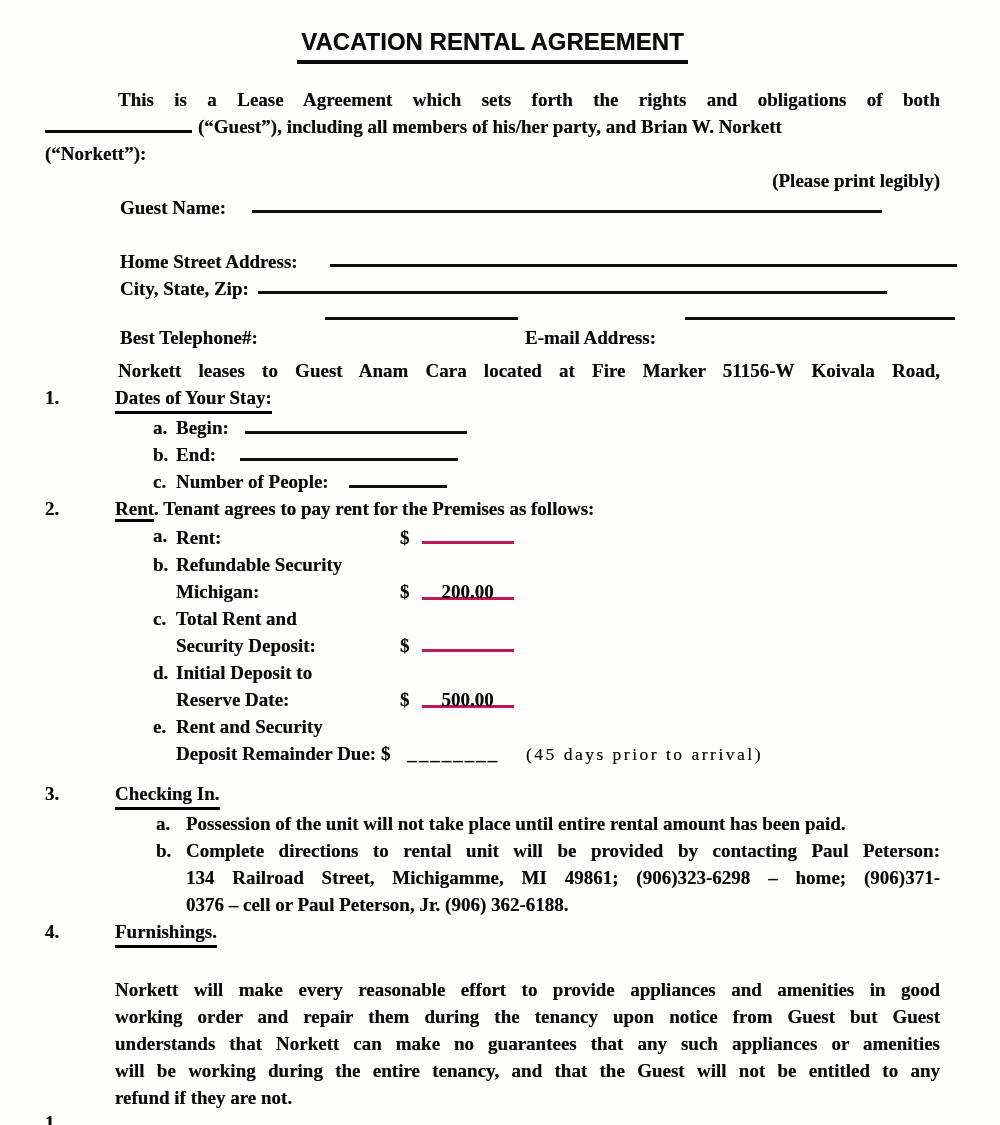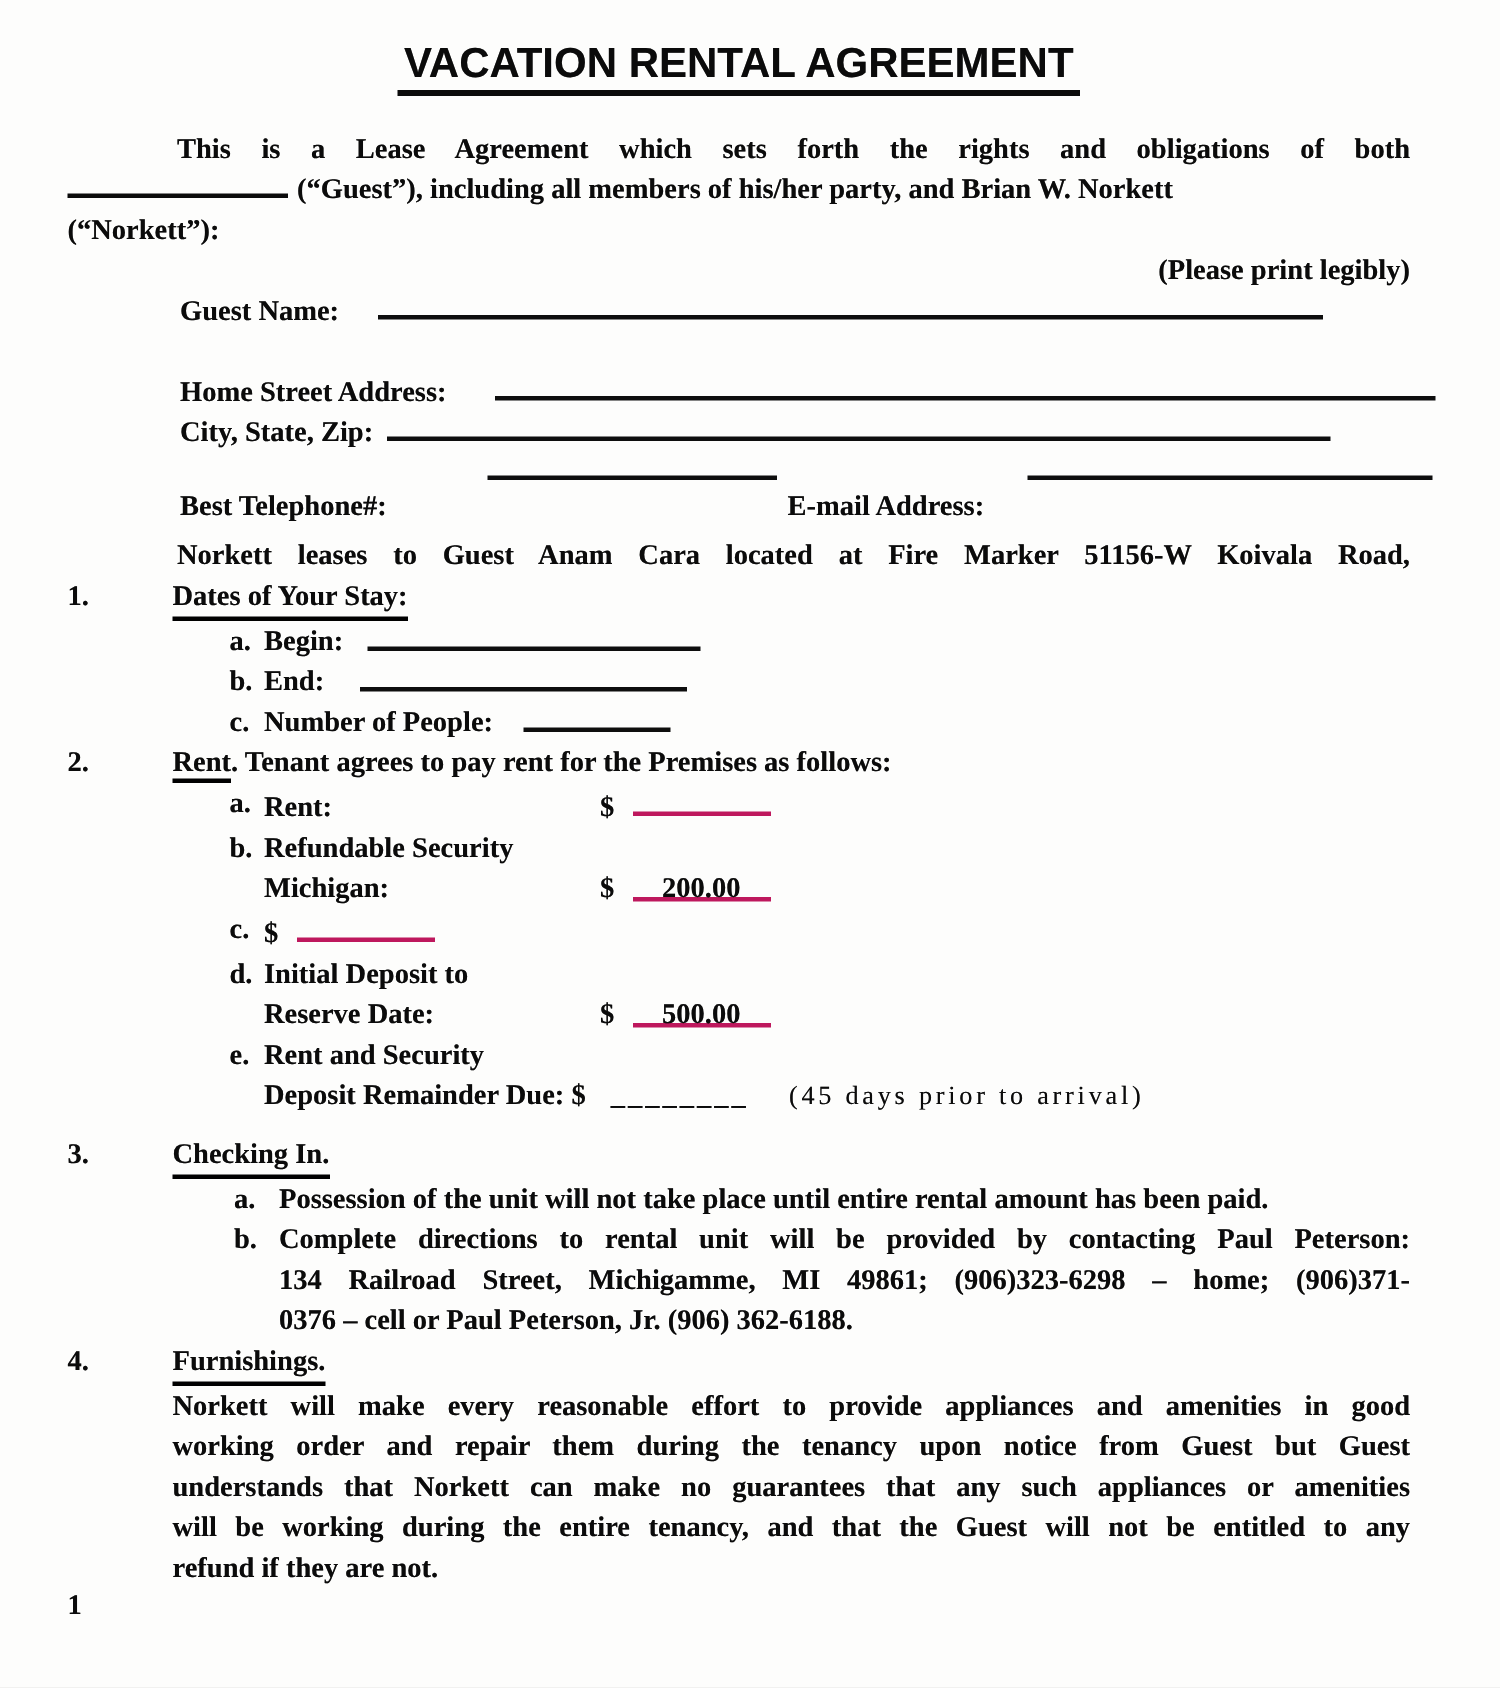--- a/index.html
+++ b/index.html
@@ -17,21 +17,21 @@
     line-height:27px;
     color:#0b0b0b;
     text-shadow:0 0 0.4px rgba(10,10,10,0.55);
   }
   
   .title-wrap { text-align:center; }
   .doc-title {
     display:inline-block;
     font-family:"Liberation Sans","DejaVu Sans",sans-serif;
     font-weight:bold;
-    font-size:28px;
+    font-size:24px;
     line-height:32px;
     letter-spacing:0px;
     border-bottom:4px solid #0b0b0b;
     padding:0 4px 2px 4px;
   }
   
   .intro { margin-top:22px; }
   .jline { text-align:justify; text-align-last:justify; }
   .indent { padding-left:73px; }
   .blank-guest {
@@ -77,21 +77,21 @@
     border-bottom:3px solid #be185d; text-align:center; vertical-align:baseline;
   }
   .dashes { letter-spacing:2px; margin-right:22px; }
   .note { font-weight:normal; font-size:17.5px; letter-spacing:2.5px; white-space:nowrap; }
   
   .sec3 { margin-top:12px; }
   .citem { display:flex; }
   .cletter { flex:none; width:19px; margin-left:111px; }
   .ctext { flex:1; padding-left:11px; }
   
-  .sec4-body { padding-left:70px; }
+  .sec4-body { padding-left:70px;margin-top:28px; }
   .lastline { text-align:left; text-align-last:left; }
   .page-num { margin-top:2px; line-height:20px; }
 </style>
 </head>
 <body>
 
 <div id="page">
 
   <div class="title-wrap">
     <span class="doc-title">VACATION RENTAL AGREEMENT</span>
@@ -168,20 +168,24 @@
     <span class="rletter">b.</span>
     <span class="rlabel">
       <div>Refundable Security</div>
       <div>Michigan:</div>
     </span>
     <span class="rmoney"><span class="cur">$</span><span class="money-fill">200.00</span></span>
   </div>
 
   <div class="ritem">
     <span class="rletter">c.</span>
+    <span class="rlabel">
+      <div>Total Rent and</div>
+      <div>Security Deposit:</div>
+    </span>
     <span class="rmoney"><span class="cur">$</span><span class="money-fill"></span></span>
   </div>
 
   <div class="ritem">
     <span class="rletter">d.</span>
     <span class="rlabel">
       <div>Initial Deposit to</div>
       <div>Reserve Date:</div>
     </span>
     <span class="rmoney"><span class="cur">$</span><span class="money-fill">500.00</span></span>

